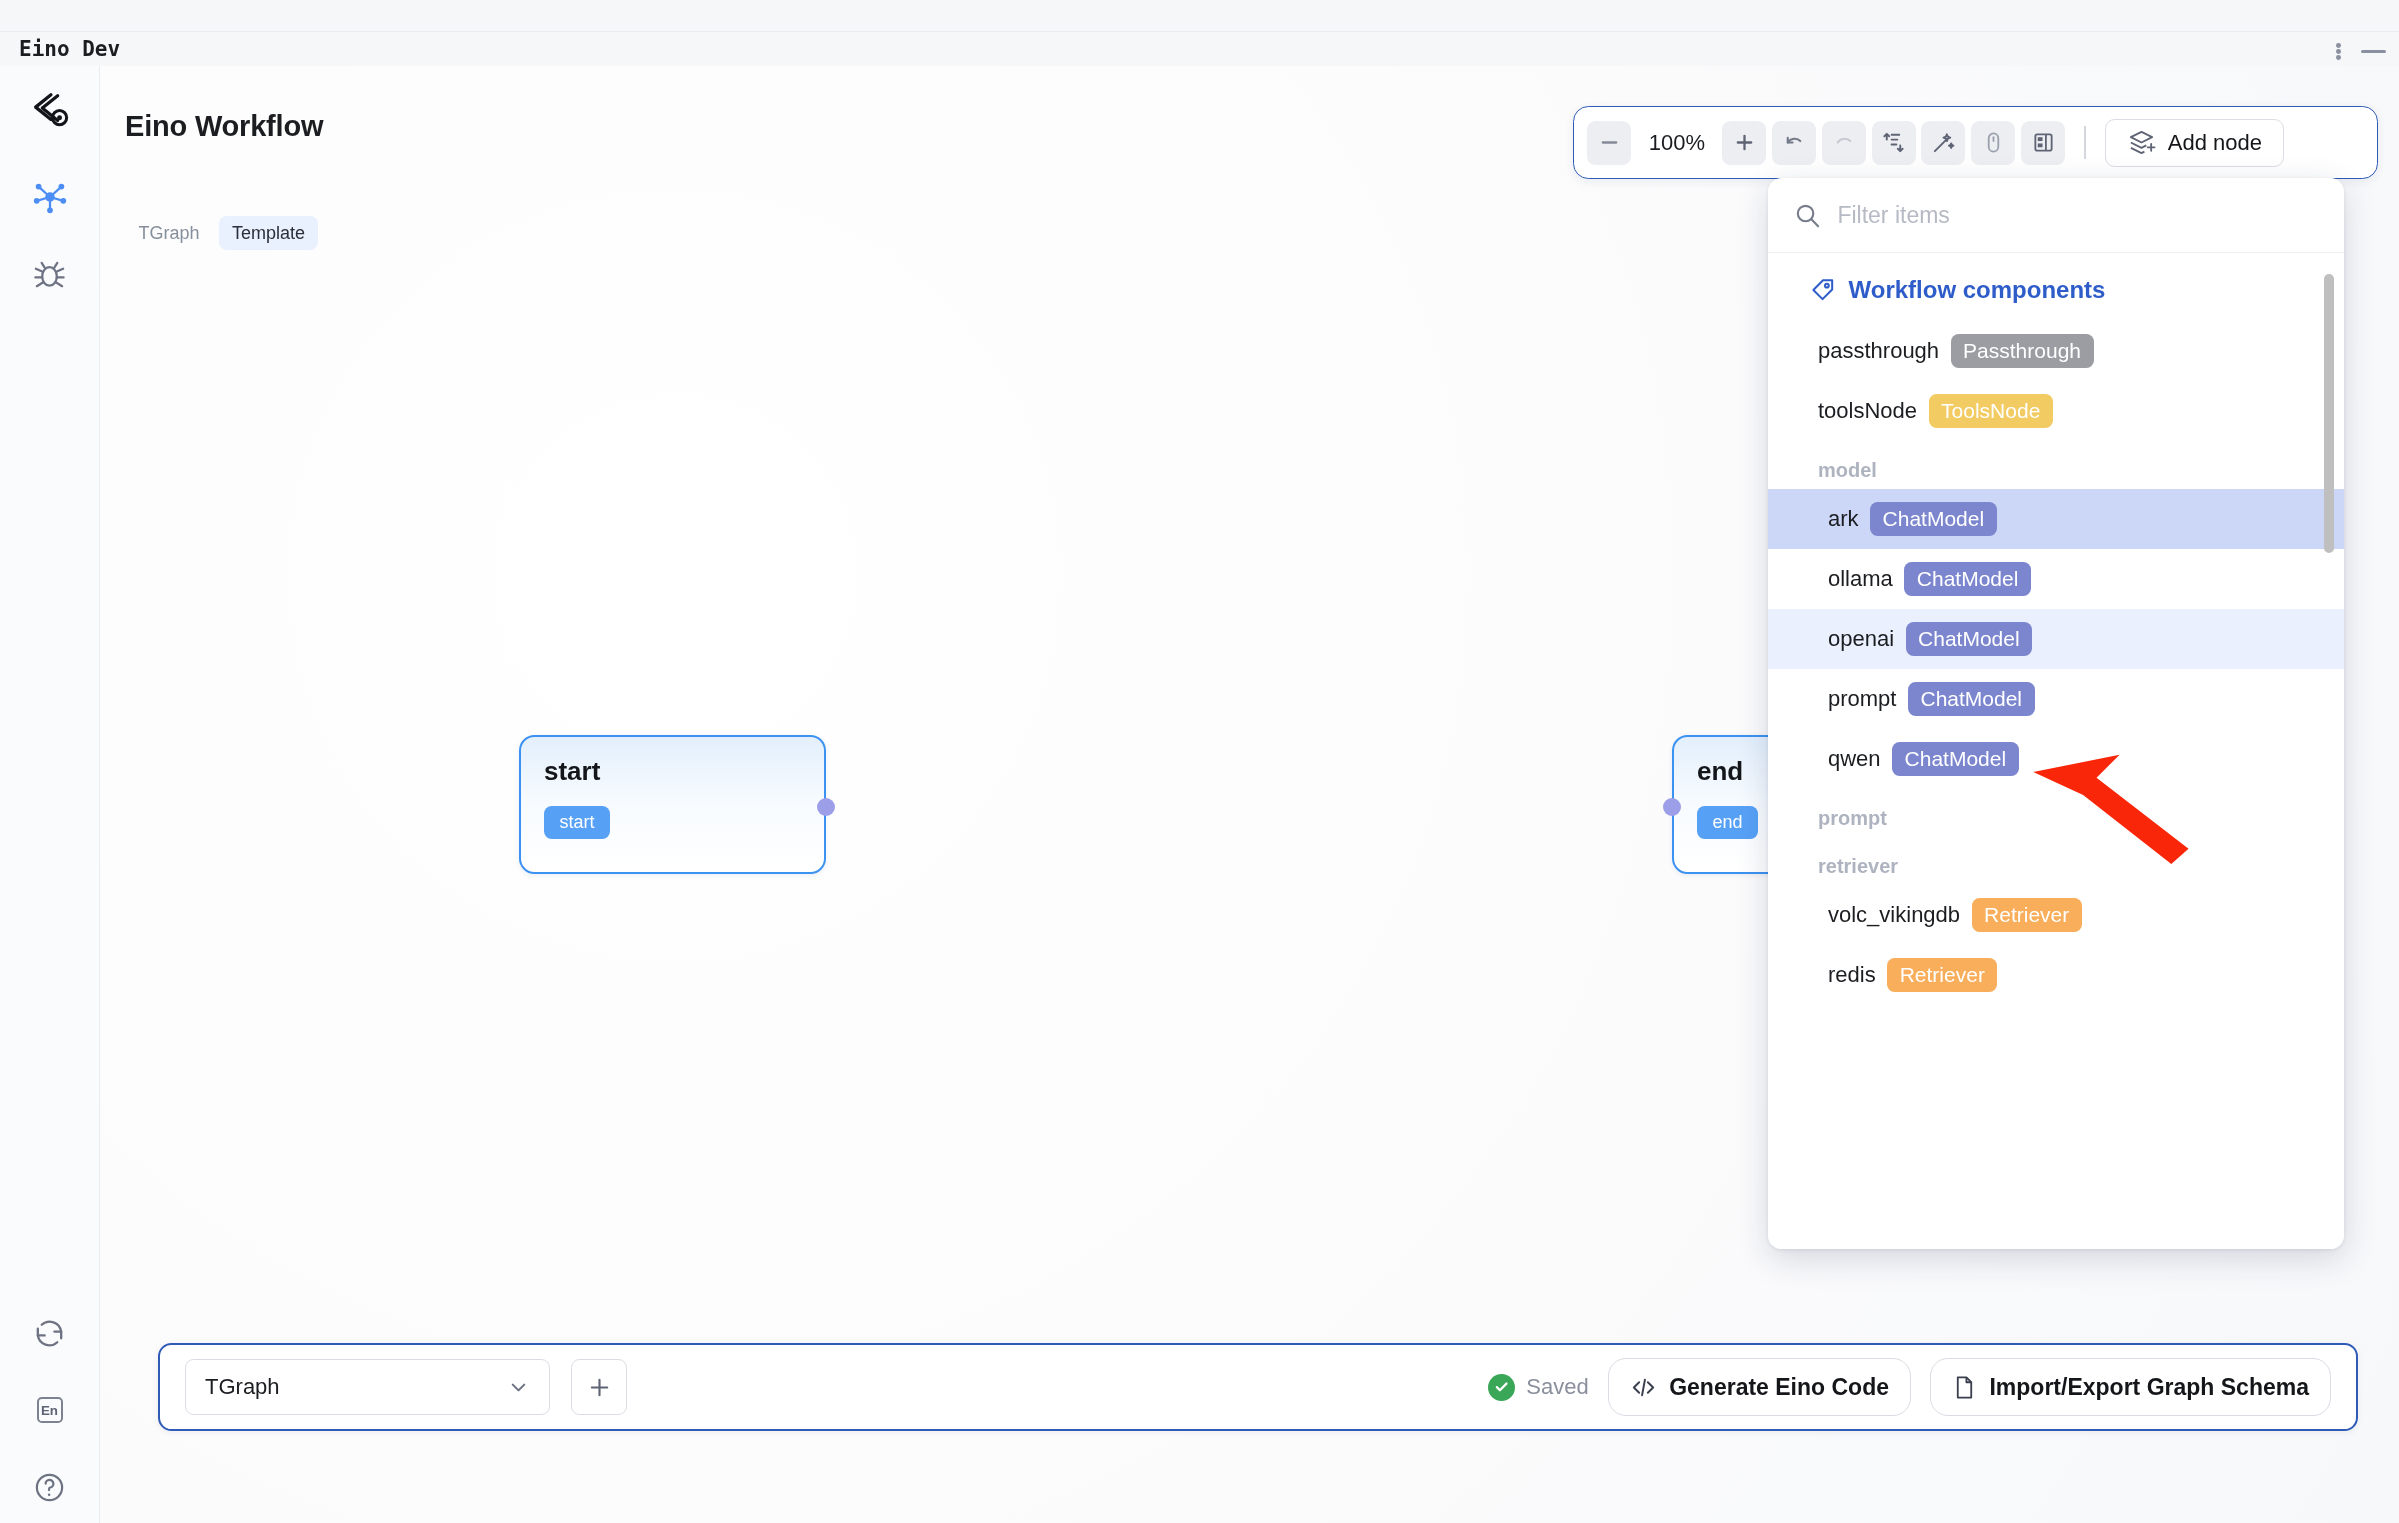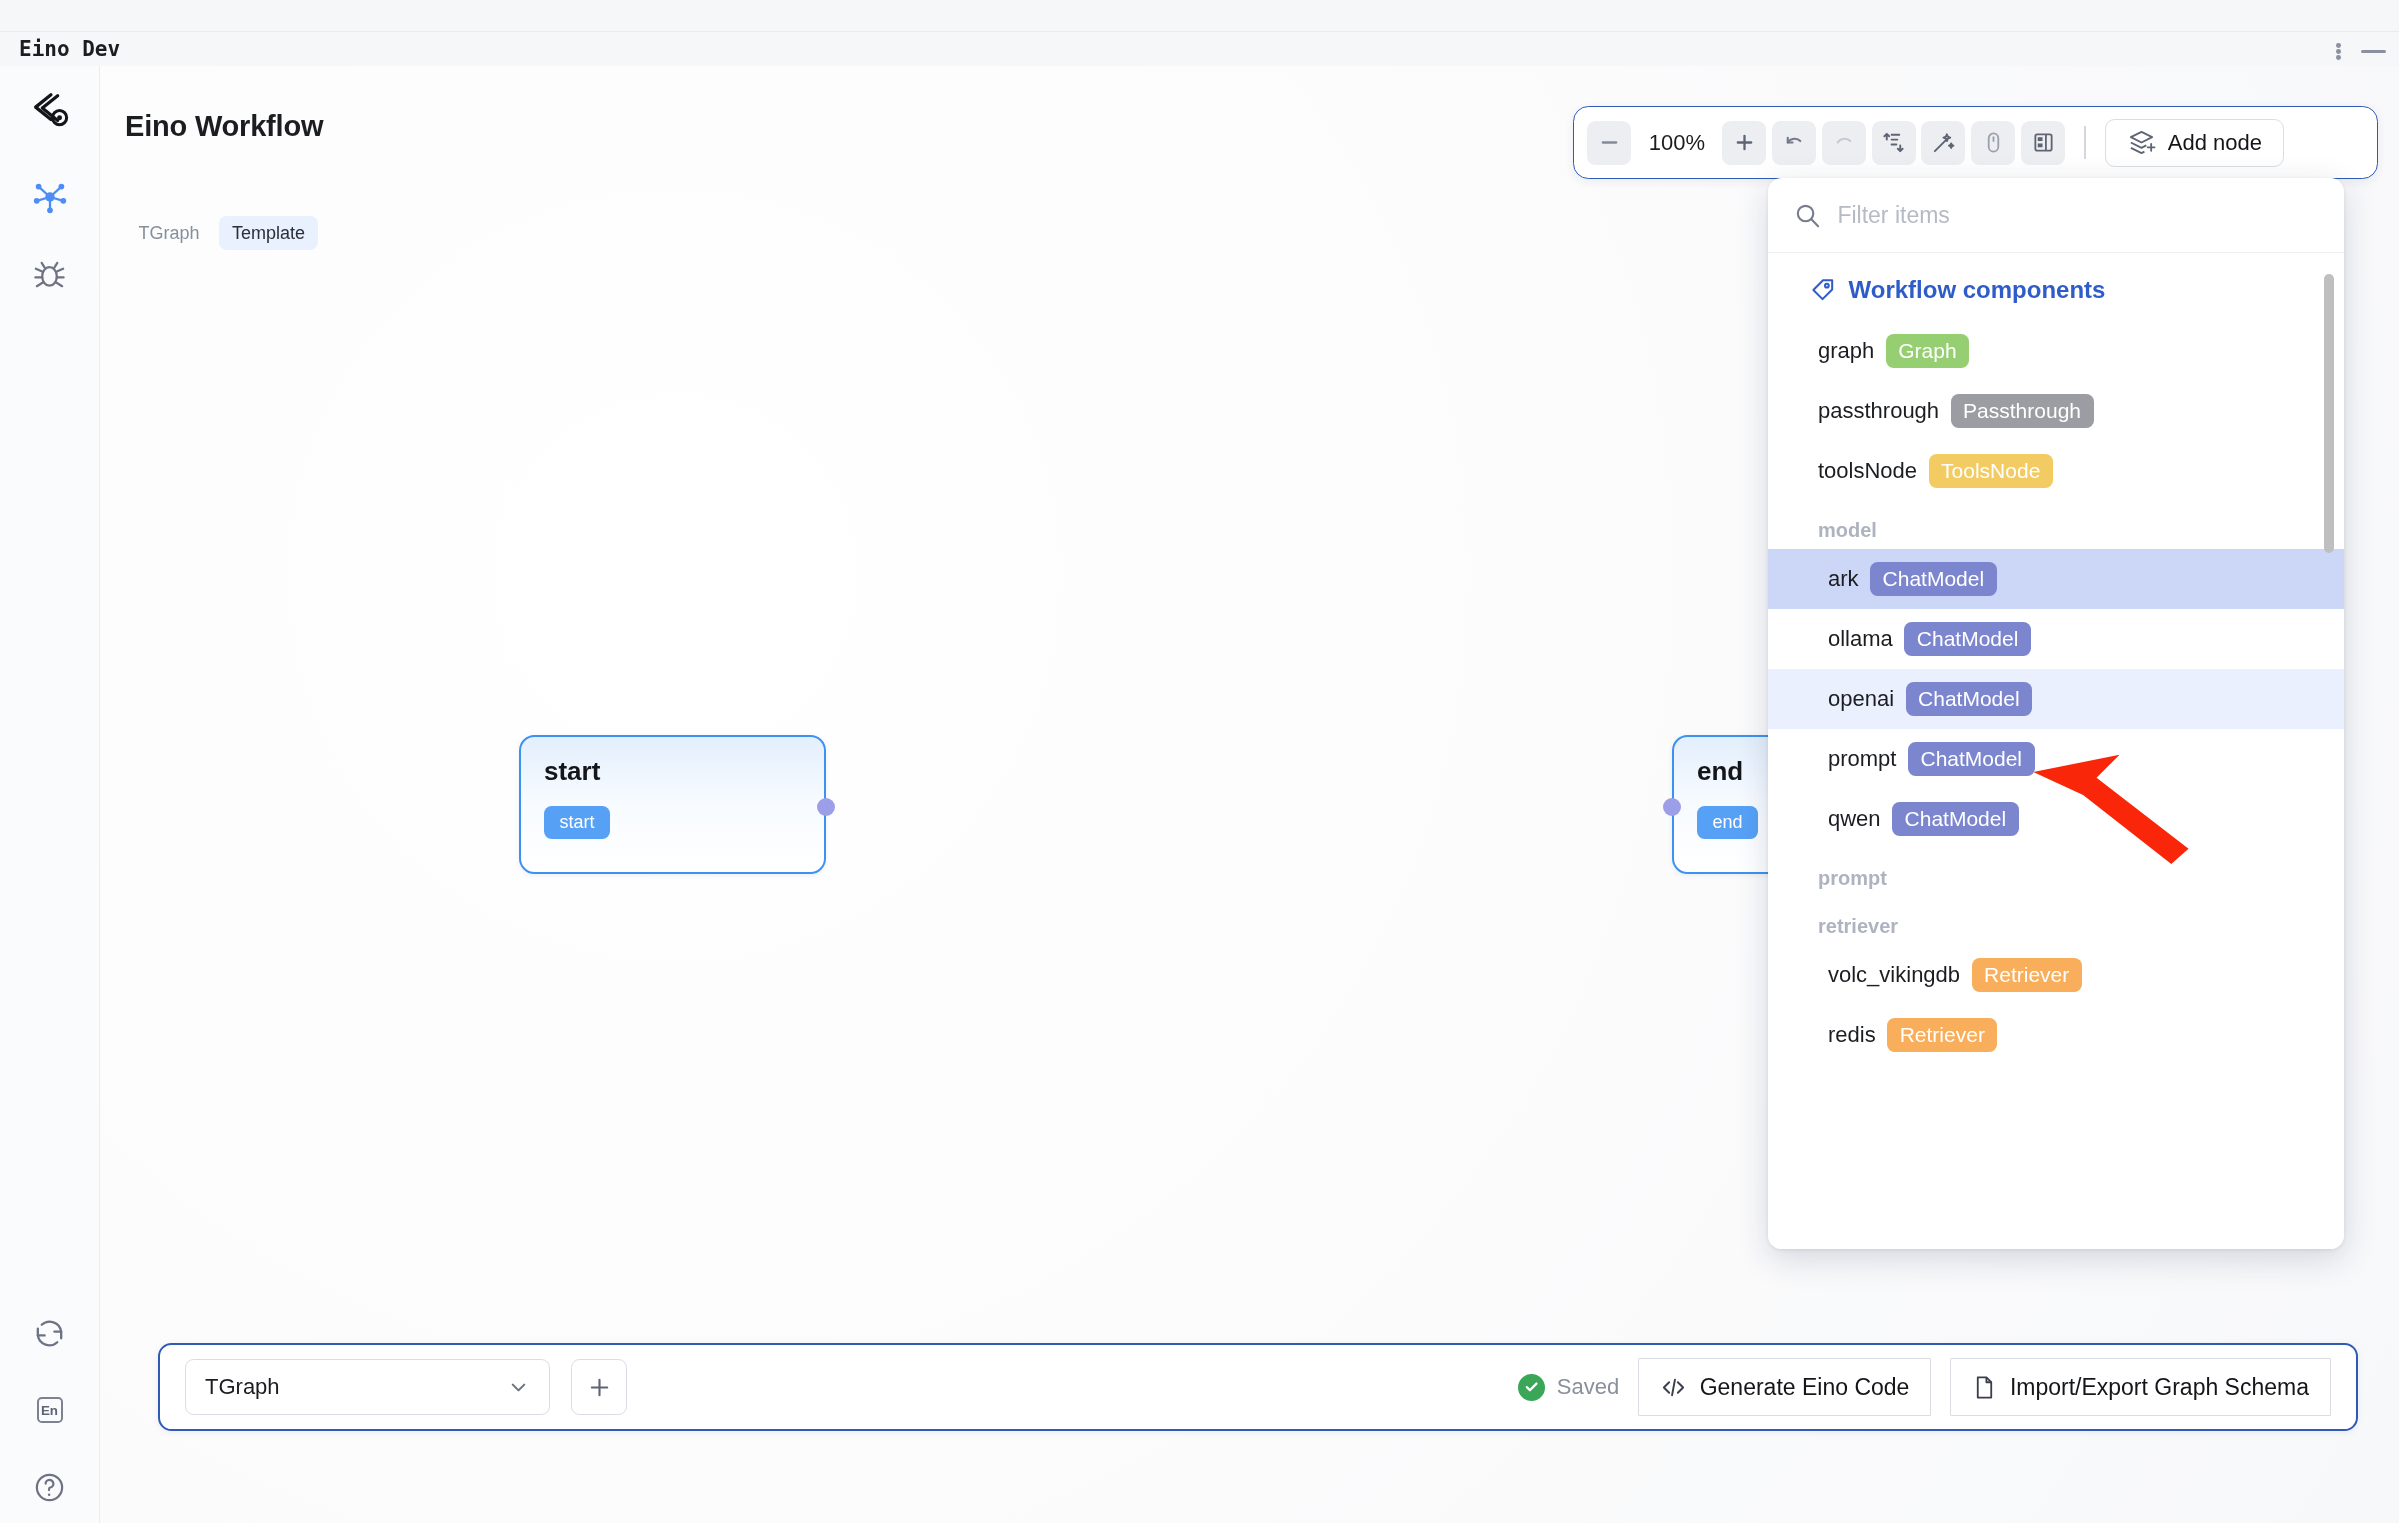--- a/index.html
+++ b/index.html
@@ -216,23 +216,23 @@
     display: flex; align-items: center; justify-content: center; cursor: pointer;
   }
   .spacer { flex: 1; }
   .saved { display: flex; align-items: center; gap: 11.5px; font-size: 22px; color: #8a8f9c; }
   .chk {
     width: 27px; height: 27px; border-radius: 50%; background: #3aa657;
     display: flex; align-items: center; justify-content: center;
   }
   .bbtn {
     display: flex; align-items: center; gap: 12.5px; height: 58px;
-    padding: 0 21px; margin-left: 19px; border-radius: 1px;
+    padding: 0 21px; margin-left: 19px; border-radius: 18px;
     border: 1.5px solid #d9dce3; background: #fff; cursor: pointer;
-    font-size: 23px; color: #14161a; font-family: "Liberation Sans", sans-serif;
+    font-size: 23px; color: #14161a; font-family: "Liberation Sans", sans-serif; font-weight: bold;
   }
 </style>
 </head>
 <body>
 
 <div class="titlebar"></div>
 <div class="win-bar"></div>
 <div class="app-title">Eino Dev</div>
 <div class="win-dots">
     <i></i>
@@ -385,24 +385,20 @@
   <div class="panel-body">
     <div class="sec-official">
       <svg width="27" height="27" viewBox="0 0 28 28" fill="none" stroke="#2e5cc9" stroke-width="2.1" stroke-linejoin="round">
         <path d="M3.5 14.5L13.5 4.5h9.5v9.5L13 24z"></path>
         <circle cx="17.5" cy="10" r="1.9"></circle>
       </svg>
       <span>Workflow components</span>
     </div>
 
     <div class="row">
-      <span class="rname">graph</span>
-      <span class="badge b-graph">Graph</span>
-    </div>
-    <div class="row">
       <span class="rname">passthrough</span>
       <span class="badge b-passthrough">Passthrough</span>
     </div>
     <div class="row">
       <span class="rname">toolsNode</span>
       <span class="badge b-toolsnode">ToolsNode</span>
     </div>
 
     <div class="sec-head">model</div>
     <div class="row lvl2 sel">

